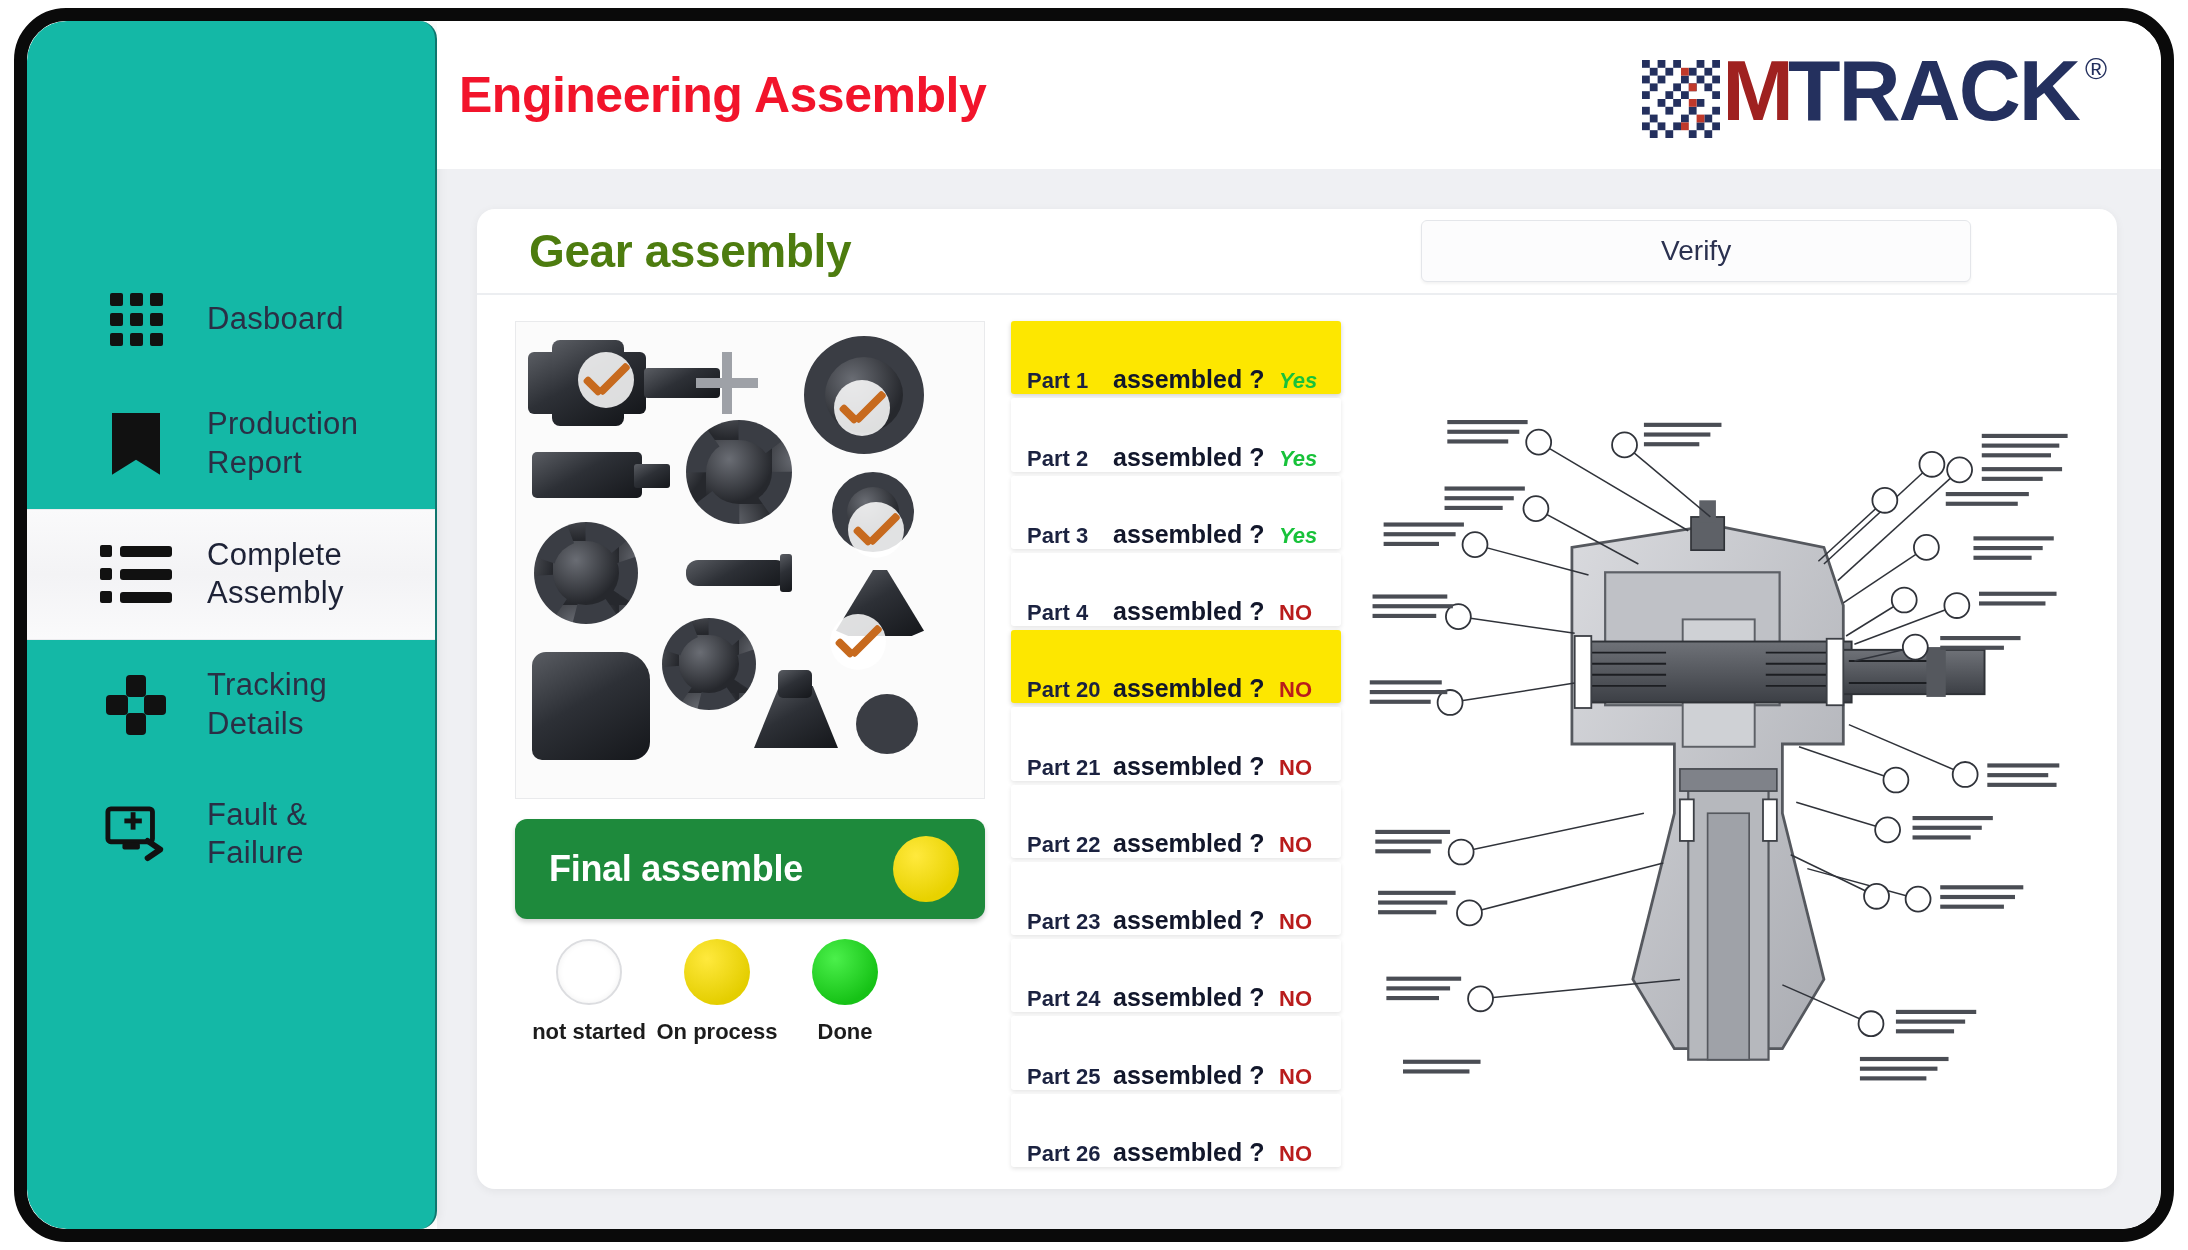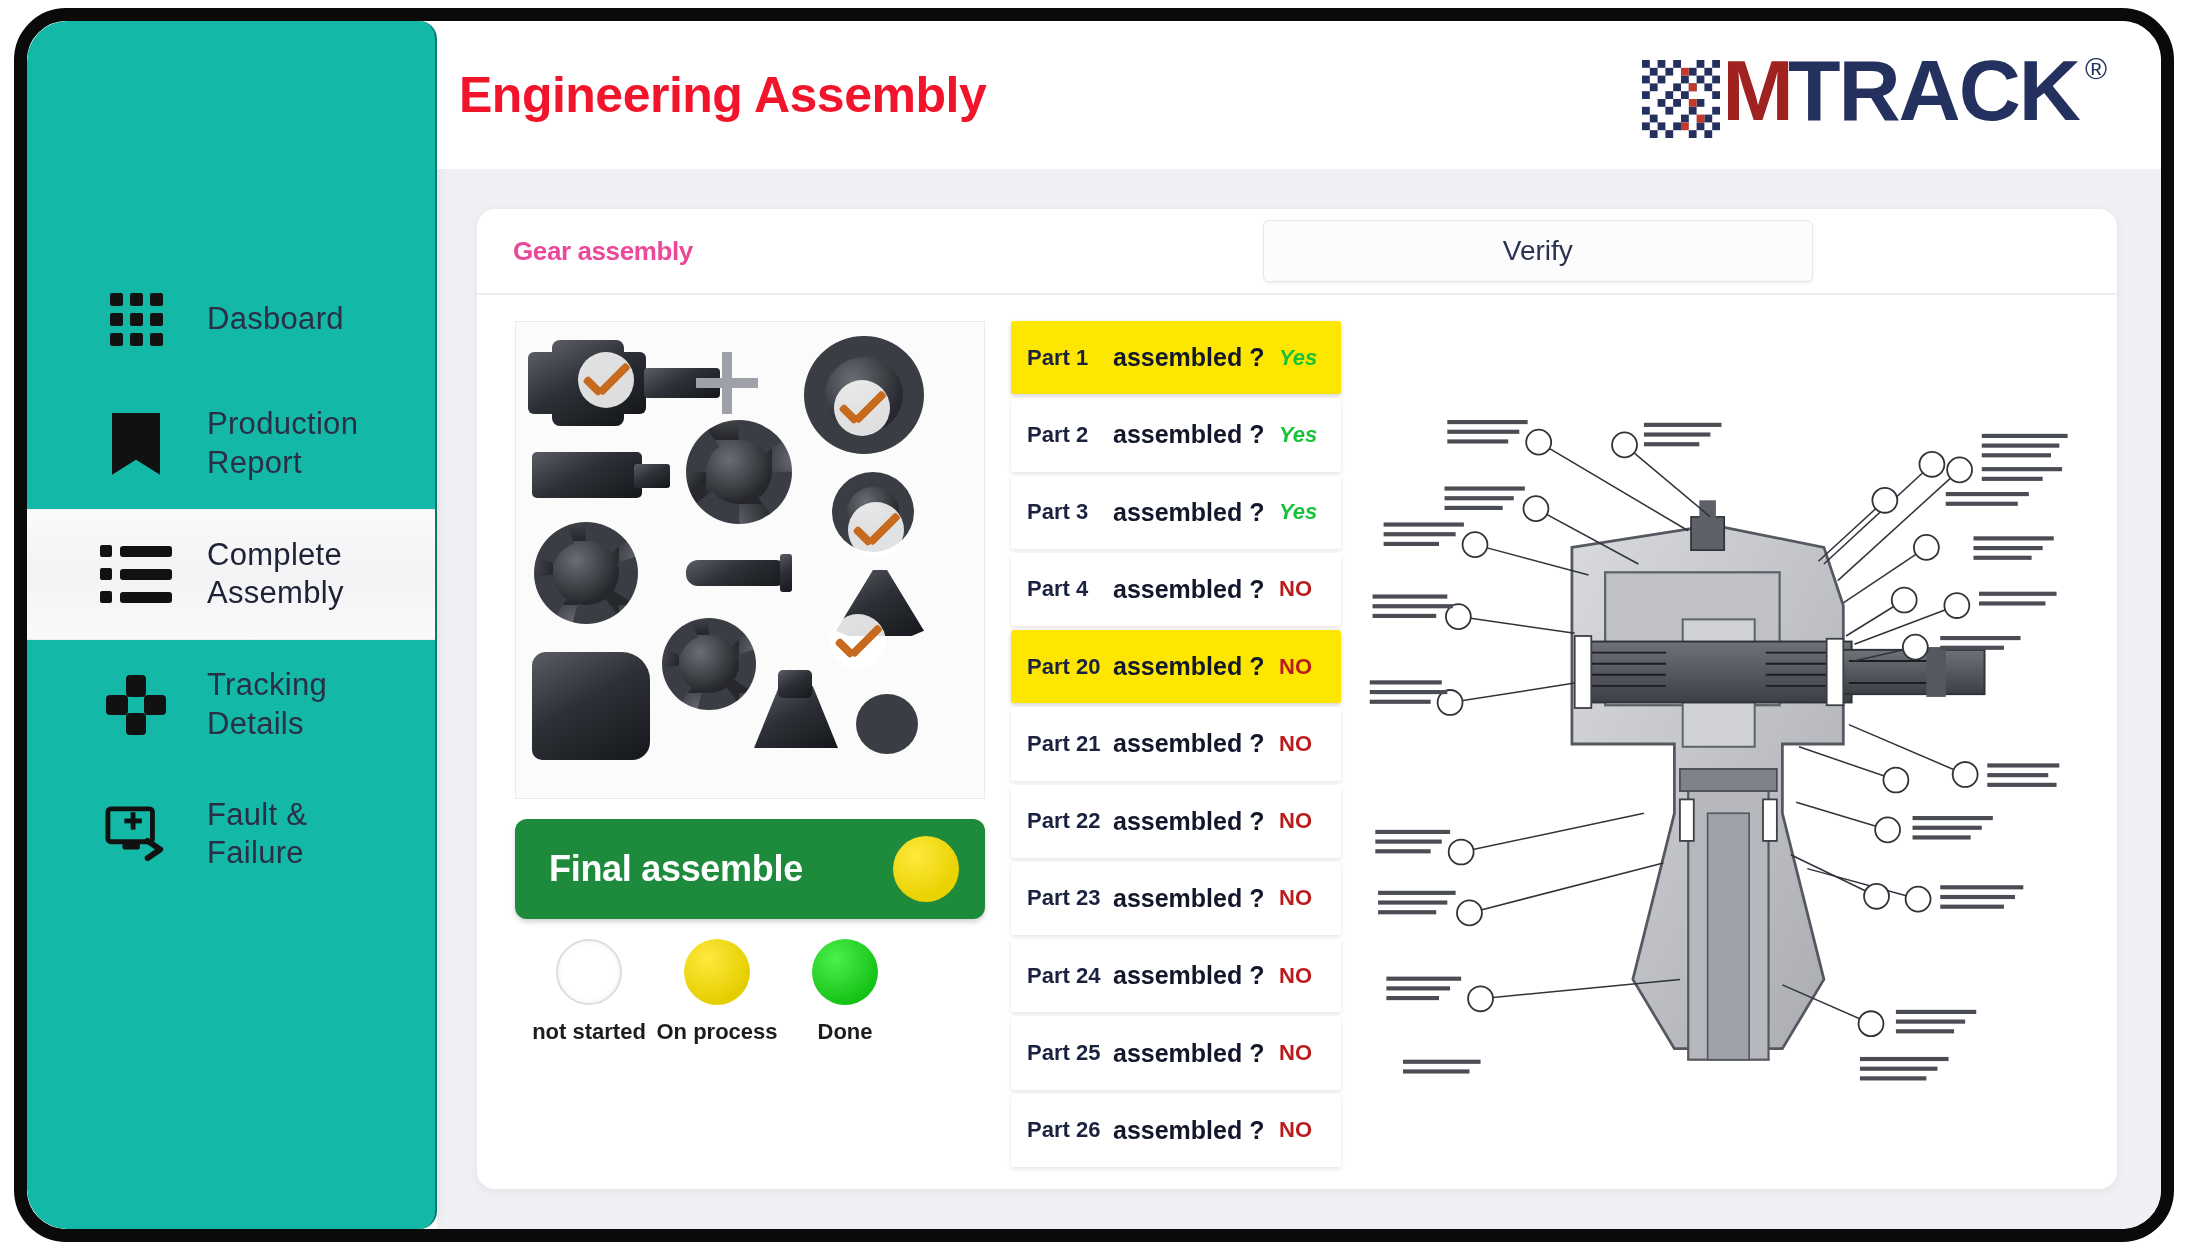--- a/index.html
+++ b/index.html
@@ -123,21 +123,21 @@
     overflow: hidden;
   }
 
   #panel-head {
     flex: 0 0 86px;
     display: flex; align-items: center;
     padding: 0 36px;
     border-bottom: 2px solid #eceef1;
     gap: 30px;
   }
-  #panel-title { font-size: 26px; font-weight: 700; color: #ec4899; letter-spacing: -.4px; }
+  #panel-title { font-size: 46px; font-weight: 700; color: #4d7c0f; letter-spacing: -.4px; margin-left: 16px; }
   #verify-button {
     margin-left: 540px;
     width: 550px; height: 62px;
     background: #fcfcfd;
     border: 1px solid #e4e6ea;
     border-radius: 6px;
     display: flex; align-items: center; justify-content: center;
     font-size: 28px; font-weight: 400; color: #2b3150;
     cursor: pointer;
     box-shadow: 0 2px 3px rgba(0,0,0,.05);
@@ -191,21 +191,21 @@
   .lg-dot { width: 66px; height: 66px; border-radius: 50%; }
   .lg-dot.ns { background: #ffffff; border: 2px solid #dcdde0; box-shadow: inset 0 0 6px rgba(0,0,0,.06); }
   .lg-dot.op { background: radial-gradient(circle at 35% 30%, #ffe93d, #e4ce00 72%); }
   .lg-dot.dn { background: radial-gradient(circle at 35% 30%, #4bf04b, #16c216 72%); }
   .lg-label { font-size: 22px; font-weight: 700; color: #1c1c1c; white-space: nowrap; }
 
   
   #parts-list { flex: 0 0 330px; display: flex; flex-direction: column; gap: 4px; }
   .part-row {
     flex: 1 1 0;
-    display: flex; align-items: center;
+    display: flex; align-items: flex-end;
     background: #ffffff;
     border-radius: 3px;
     box-shadow: 0 2px 4px rgba(0,0,0,.10);
     padding: 0 10px 0 16px;
     cursor: pointer;
     min-height: 0;
   }
   .part-row.hl { background: #fde700; box-shadow: 0 2px 5px rgba(0,0,0,.18); }
   .p-name { font-size: 22px; font-weight: 700; color: #1b2240; flex: 0 0 86px; }
   .p-q { font-size: 25px; font-weight: 700; color: #12172b; flex: 1 1 auto; }

